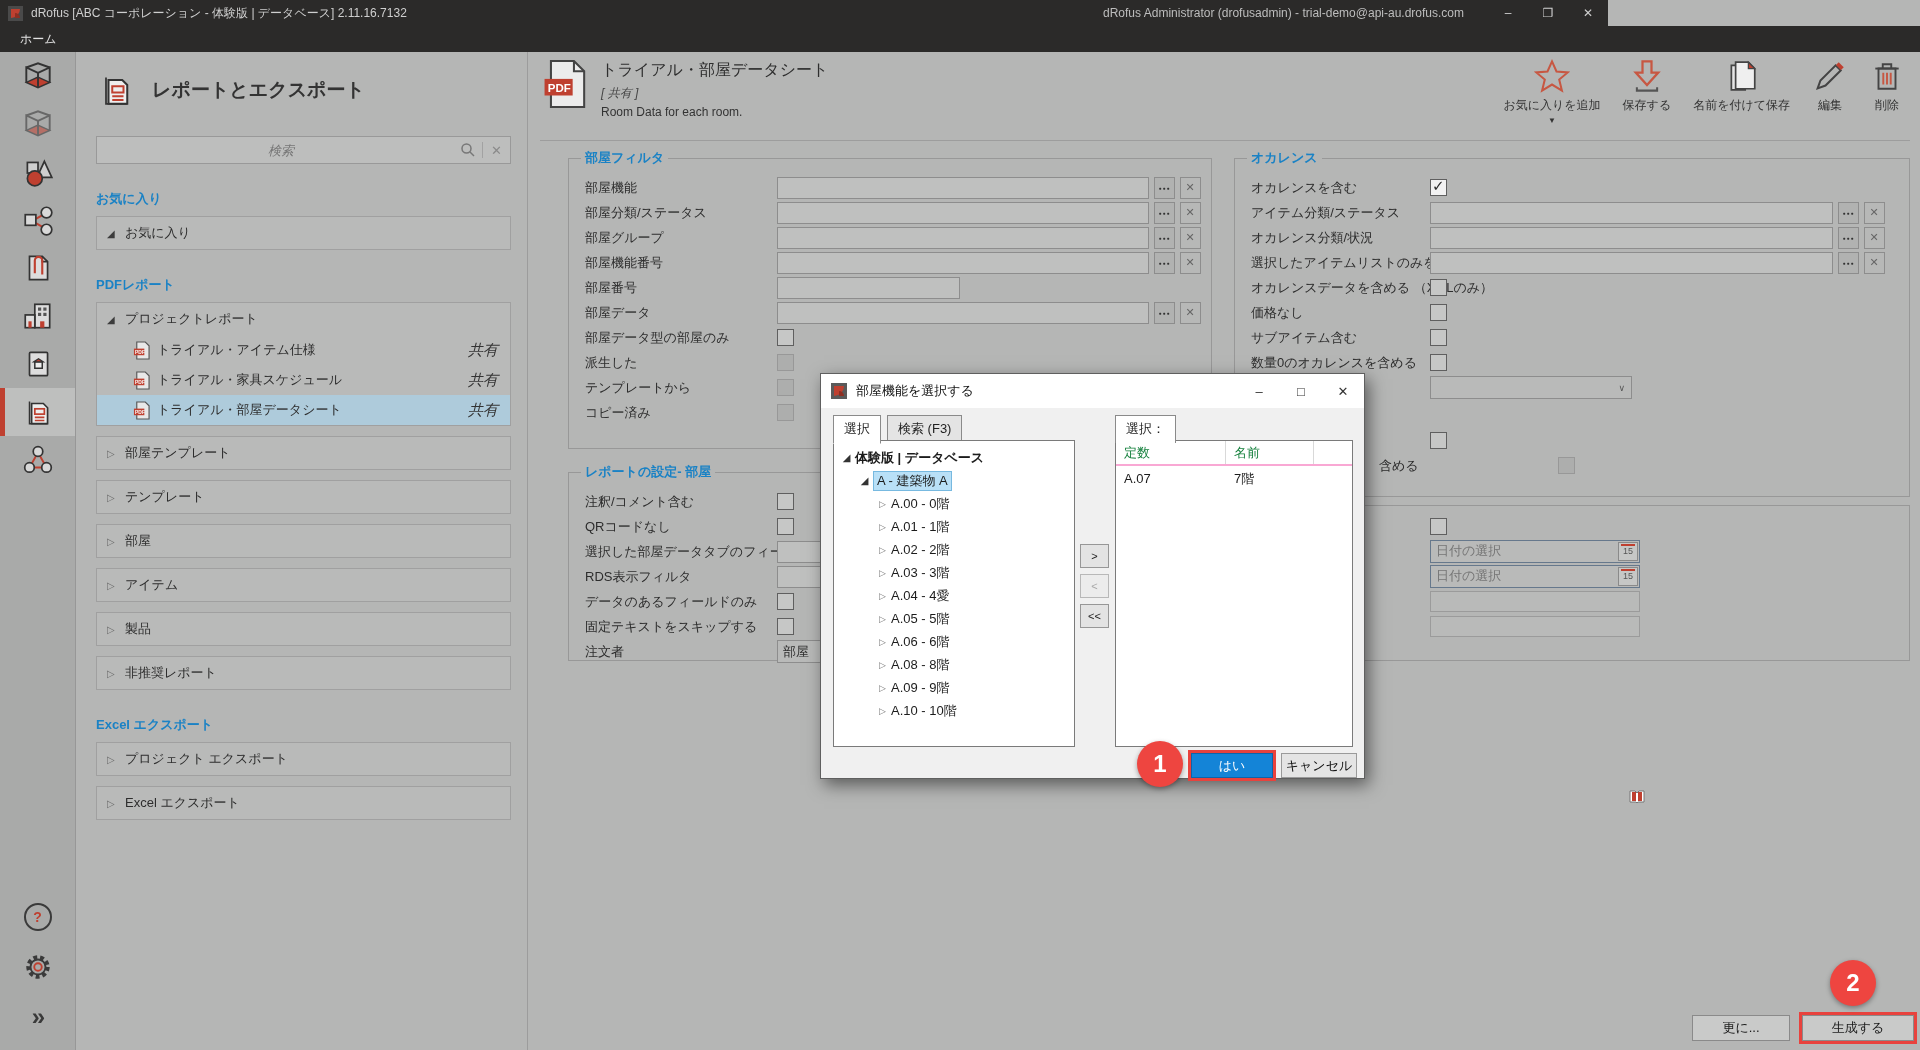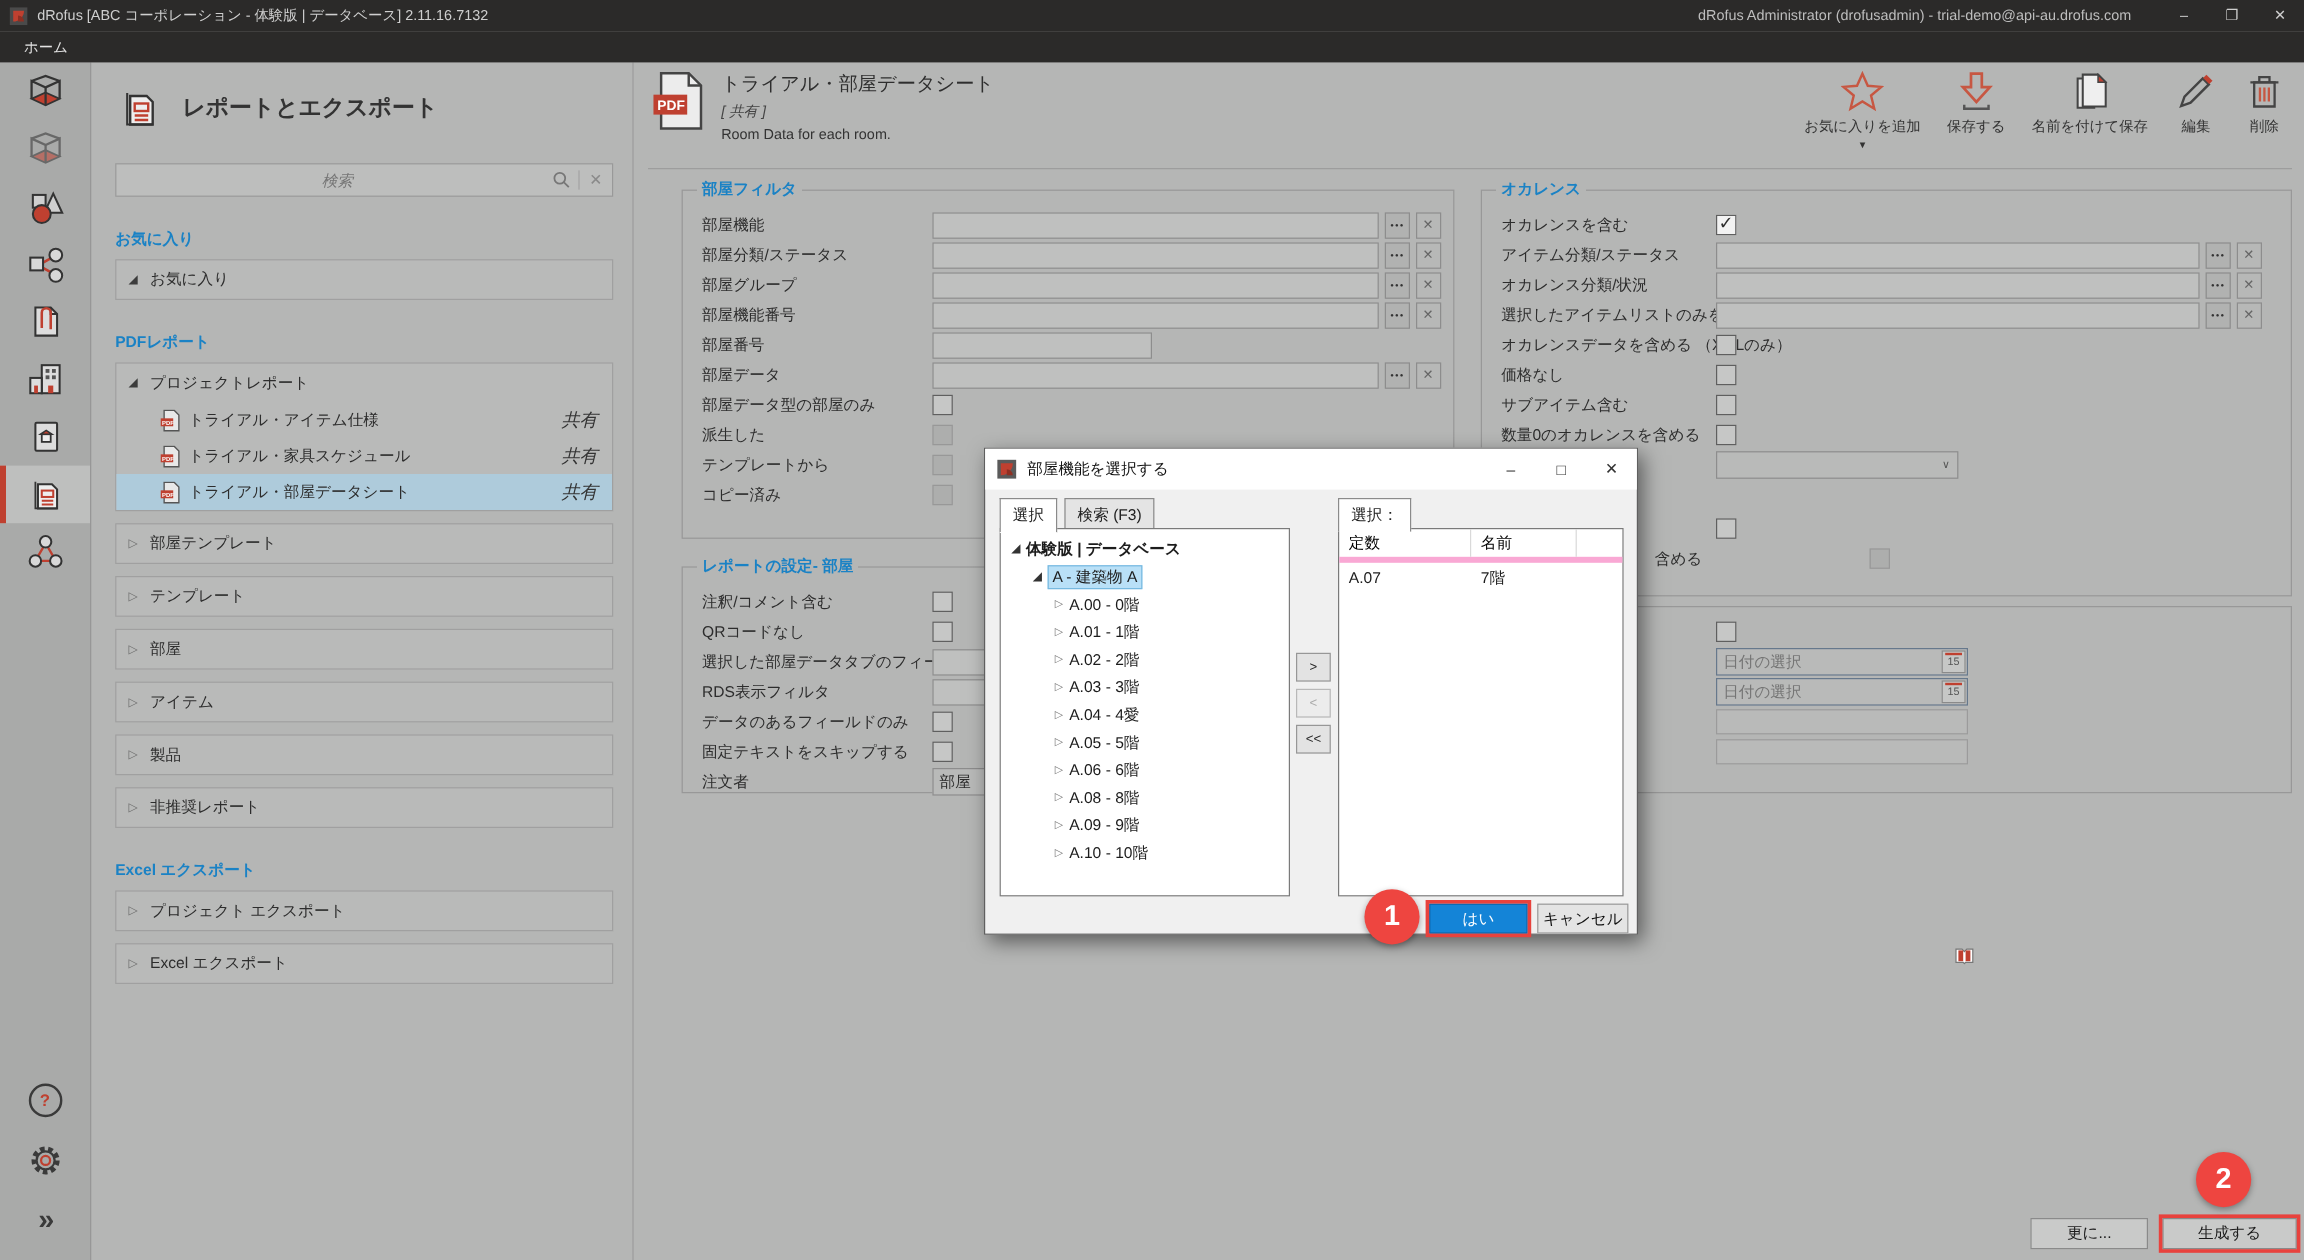--- a/index.html
+++ b/index.html
@@ -1,18 +1,18 @@
 <!DOCTYPE html>
 <html><head>
 <meta charset="utf-8">
 <style>
   html,body{margin:0;padding:0;width:1920px;height:1050px;overflow:hidden;
     font-family:"Liberation Sans","DejaVu Sans",sans-serif;background:#b5b6b5;position:relative;}
   
-  .titlebar{position:absolute;left:0;top:0;width:1920px;height:26px;background:#2b2a29;
+  .titlebar{position:absolute;left:0;top:0;width:1608px;height:26px;background:#2b2a29;
     display:flex;align-items:center;color:#c9c9c9;font-size:12px;z-index:40;}
   .titlebar .logo{margin:0 8px 0 8px;display:flex;}
   .titlebar .ttext{color:#cfcfcf;}
   .titlebar .user{margin-left:auto;color:#bdbdbd;}
   .winbtns{display:flex;margin-left:24px;}
   .winbtn{width:40px;height:26px;display:flex;align-items:center;justify-content:center;color:#cfcfcf;font-size:12px;cursor:default;}
   .menubar{position:absolute;left:0;top:26px;width:1920px;height:26px;background:#2b2a29;z-index:39;
     display:flex;align-items:center;color:#e3e3e3;font-size:12px;}
   .menubar .mitem{padding:0 12px 0 20px;}
   
@@ -70,21 +70,21 @@
   .cb{width:15px;height:15px;border:1px solid #5f5f5f;background:#c6c7c6;flex:none;position:relative;}
   .cb.dis{background:#adaead;border-color:#989898;}
   .cb.chk{background:#f2f2f2;}
   .cb.chk::after{content:"✓";position:absolute;left:1px;top:-3px;font-size:15px;font-weight:bold;color:#2d2d2d;}
   .combo{height:21px;background:#b9bab9;border:1px solid #8d8d8d;display:flex;align-items:center;font-size:13px;color:#2d2d2d;}
   .combo .cval{padding-left:5px;flex:1;white-space:nowrap;overflow:hidden;}
   .combo .carrow{color:#555;font-size:9px;padding:0 6px;}
   .frag{padding-left:128px;}
   .date-box{width:208px;height:21px;border:1px solid #66788c;background:#b9bab9;display:flex;align-items:center;}
   .date-box input{flex:1;border:none;background:transparent;outline:none;font-size:13px;color:#0c4a6e;padding-left:5px;
-    font-family:Liberation Sans, sans-serif;}
+    font-family:Liberation Mono, monospace;}
   .cal{width:18px;height:17px;border:1px solid #8a8a8a;background:#c6c7c6;font-size:9px;color:#555;text-align:center;line-height:17px;
     position:relative;margin-right:1px;}
   .cal::before{content:"";position:absolute;left:2px;right:2px;top:1px;height:2px;background:#bf4030;}
   .plaininput{width:208px;height:19px;background:#b9bab9;border:1px solid #9b9b9b;}
   
   .dialog{position:absolute;left:820px;top:373px;width:543px;height:404px;background:#f0f0f0;border:1px solid #5f5f5f;
     box-shadow:4px 6px 16px rgba(0,0,0,.5);z-index:10;}
   .dlg-title{height:34px;background:#fff;display:flex;align-items:center;padding-left:10px;}
   .dlg-title .dtext{font-size:13px;color:#111;margin-left:9px;}
   .dlg-winbtns{margin-left:auto;display:flex;}
@@ -98,21 +98,21 @@
   .tnode.root{font-weight:bold;padding-left:4px;}
   .tnode.bld{padding-left:22px;}
   .tnode.flr{padding-left:40px;}
   .selbox{background:#b9e0f7;border:1px solid #77b9e0;padding:0 3px;}
   .xfer{position:absolute;left:259px;width:27px;height:22px;background:#e3e3e3;border:1px solid #979797;font-size:11px;color:#222;
     display:flex;align-items:center;justify-content:center;}
   .xfer.dis{color:#a9a9a9;border-color:#b8b8b8;background:#ececec;}
   .dlg-seltab{position:absolute;left:294px;top:41px;font-size:13px;padding:4px 10px 5px 10px;border:1px solid #8a8a8a;border-bottom:none;
     background:#fff;z-index:3;color:#222;}
   .dlg-table{position:absolute;left:294px;top:66px;width:238px;height:307px;background:#fff;border:1px solid #7a7a7a;box-sizing:border-box;}
-  .dth{display:flex;height:23px;align-items:center;font-size:13px;color:#000000;border-bottom:5px solid #f9a8d4;text-align:center;}
+  .dth{display:flex;height:23px;align-items:center;font-size:13px;color:#15803d;border-bottom:2px solid #f9a8d4;text-align:center;}
   .dth .c1,.dtr .c1{width:110px;padding-left:8px;box-sizing:border-box;}
   .dth .c2,.dtr .c2{width:88px;padding-left:8px;box-sizing:border-box;}
   .dth .c1,.dth .c2{border-right:1px solid #d9d9d9;height:100%;display:flex;align-items:center;}
   .dtr{display:flex;height:25px;align-items:center;font-size:13px;color:#1c1c1c;}
   .dlg-book{position:absolute;left:513px;top:348px;}
   .dlg-ok{position:absolute;left:370px;top:379px;width:80px;height:23px;background:#1484d7;color:#fff;border:1px solid #0d64ab;
     font-size:13px;display:flex;align-items:center;justify-content:center;outline:3px solid #e8423d;}
   .dlg-cancel{position:absolute;left:460px;top:379px;width:74px;height:23px;background:#e4e4e4;color:#111;border:1px solid #9a9a9a;
     font-size:13px;display:flex;align-items:center;justify-content:center;}
   

